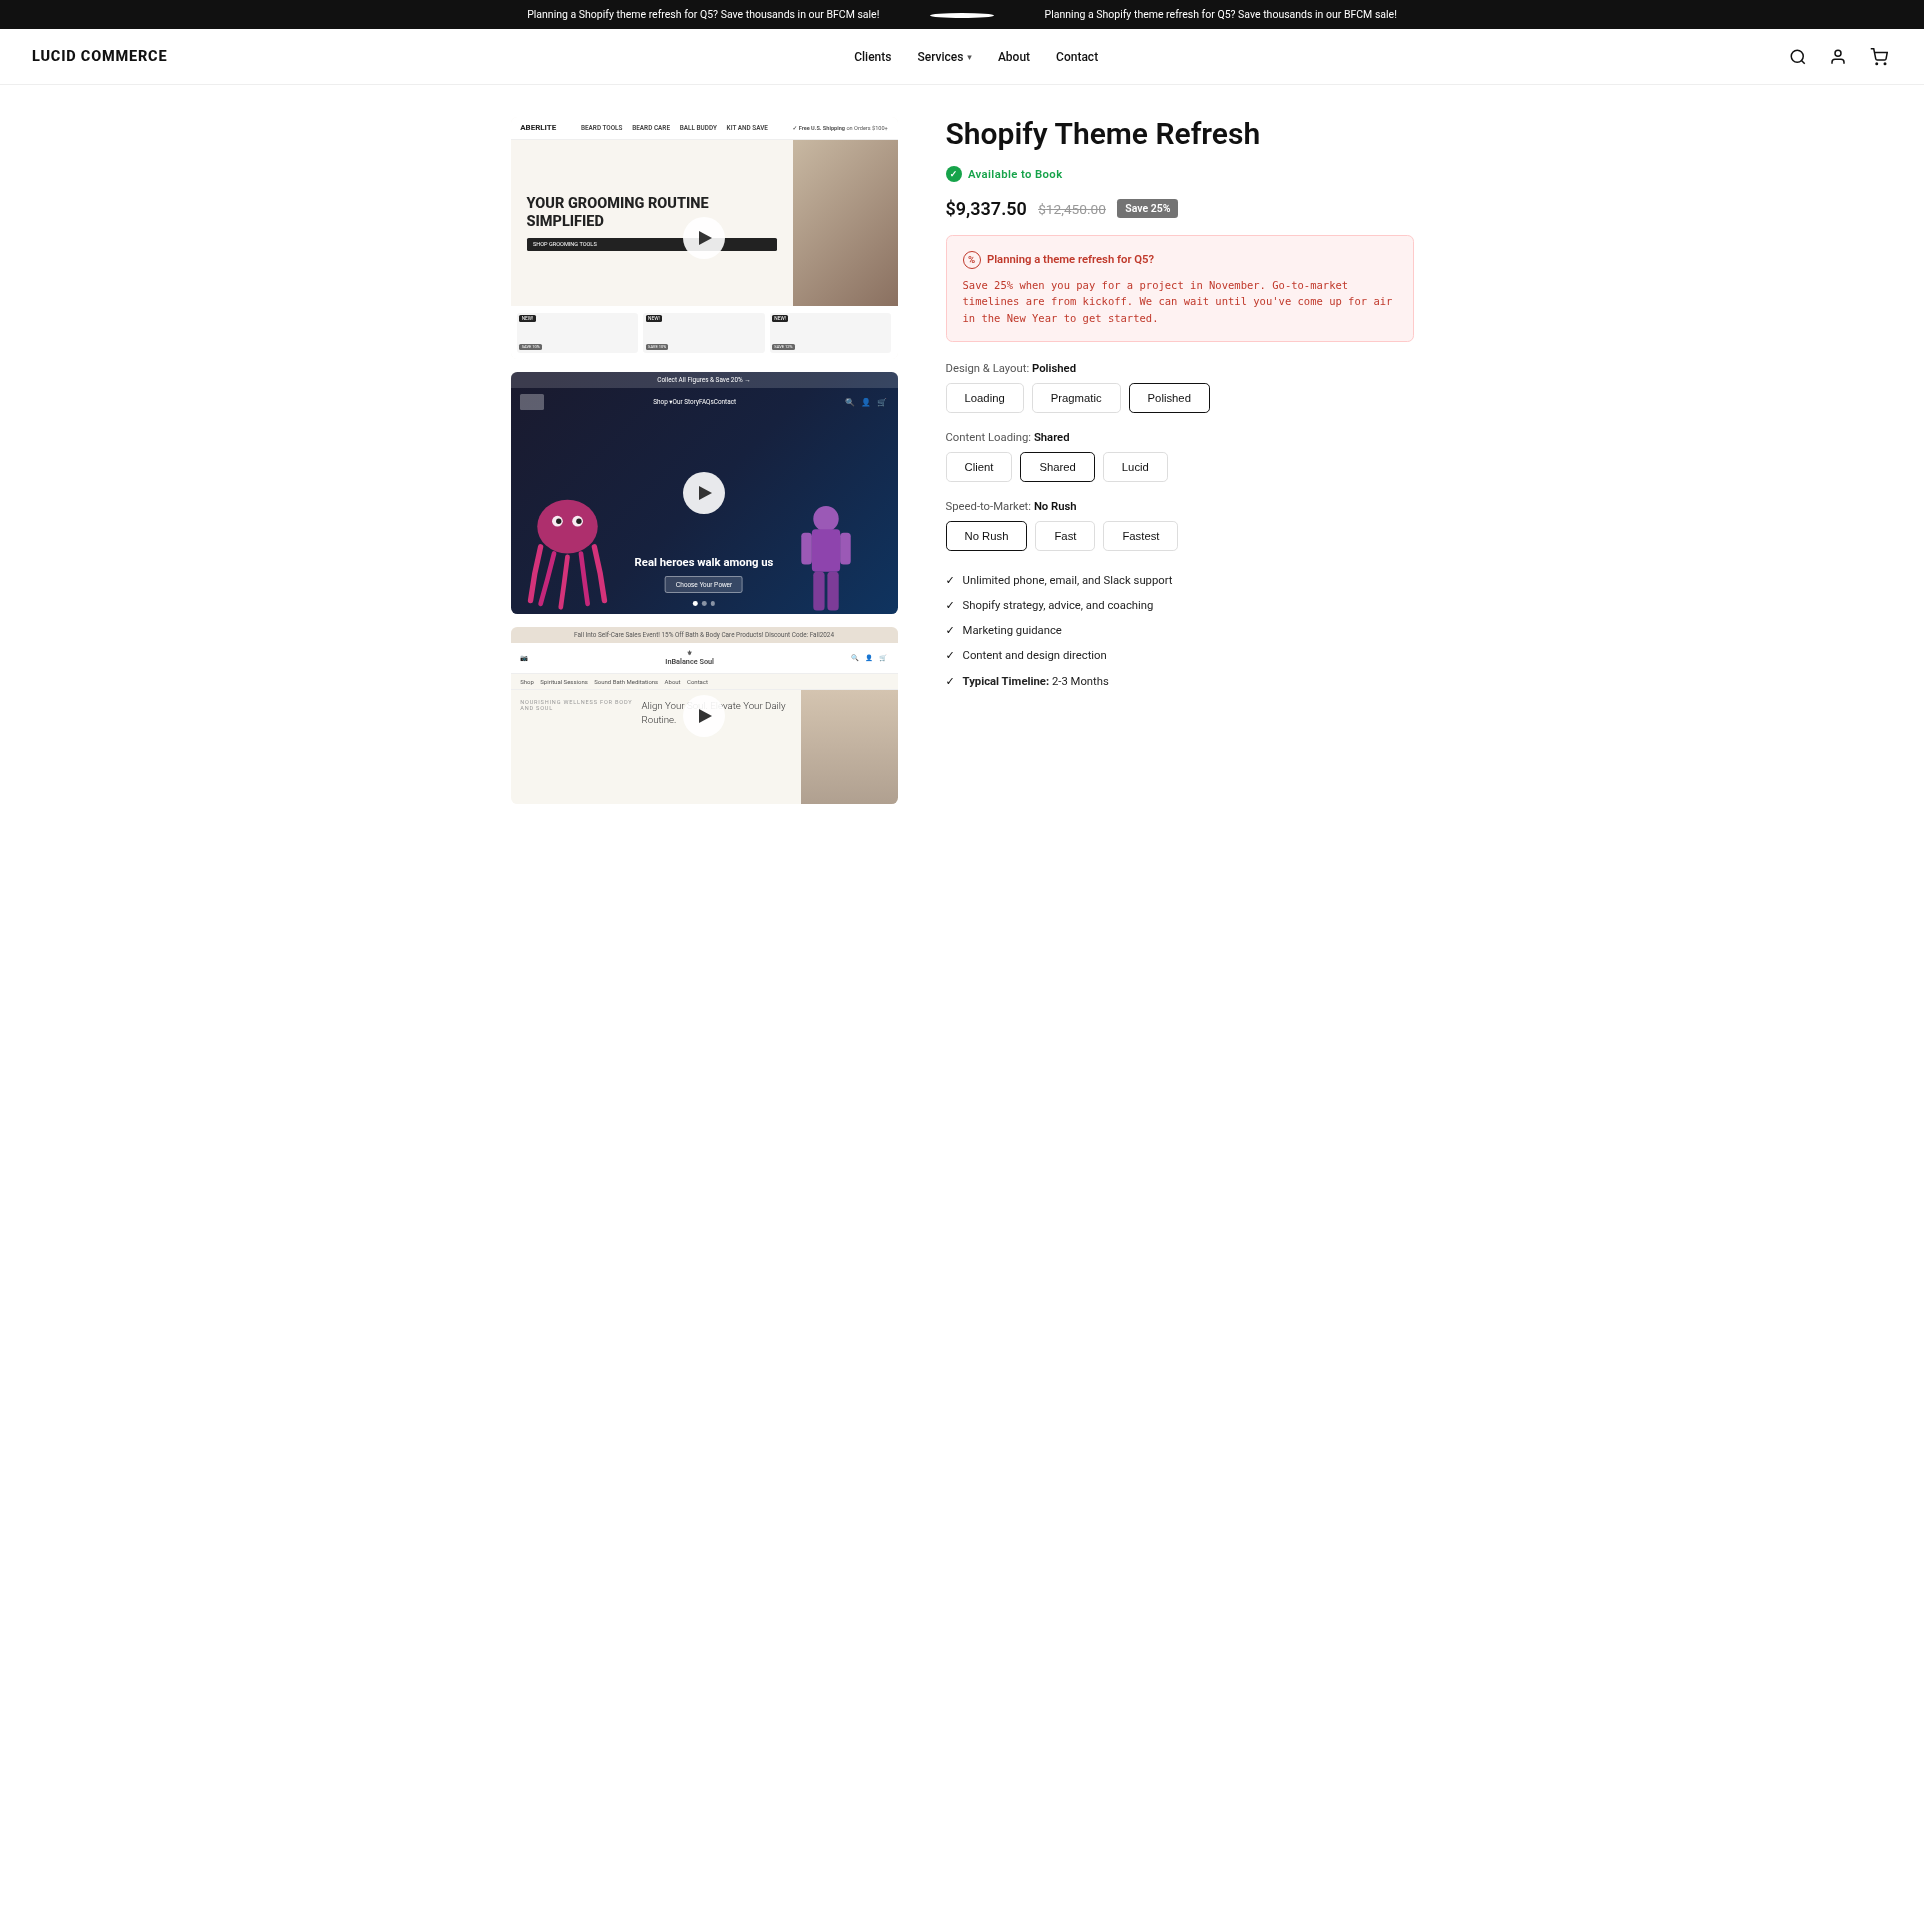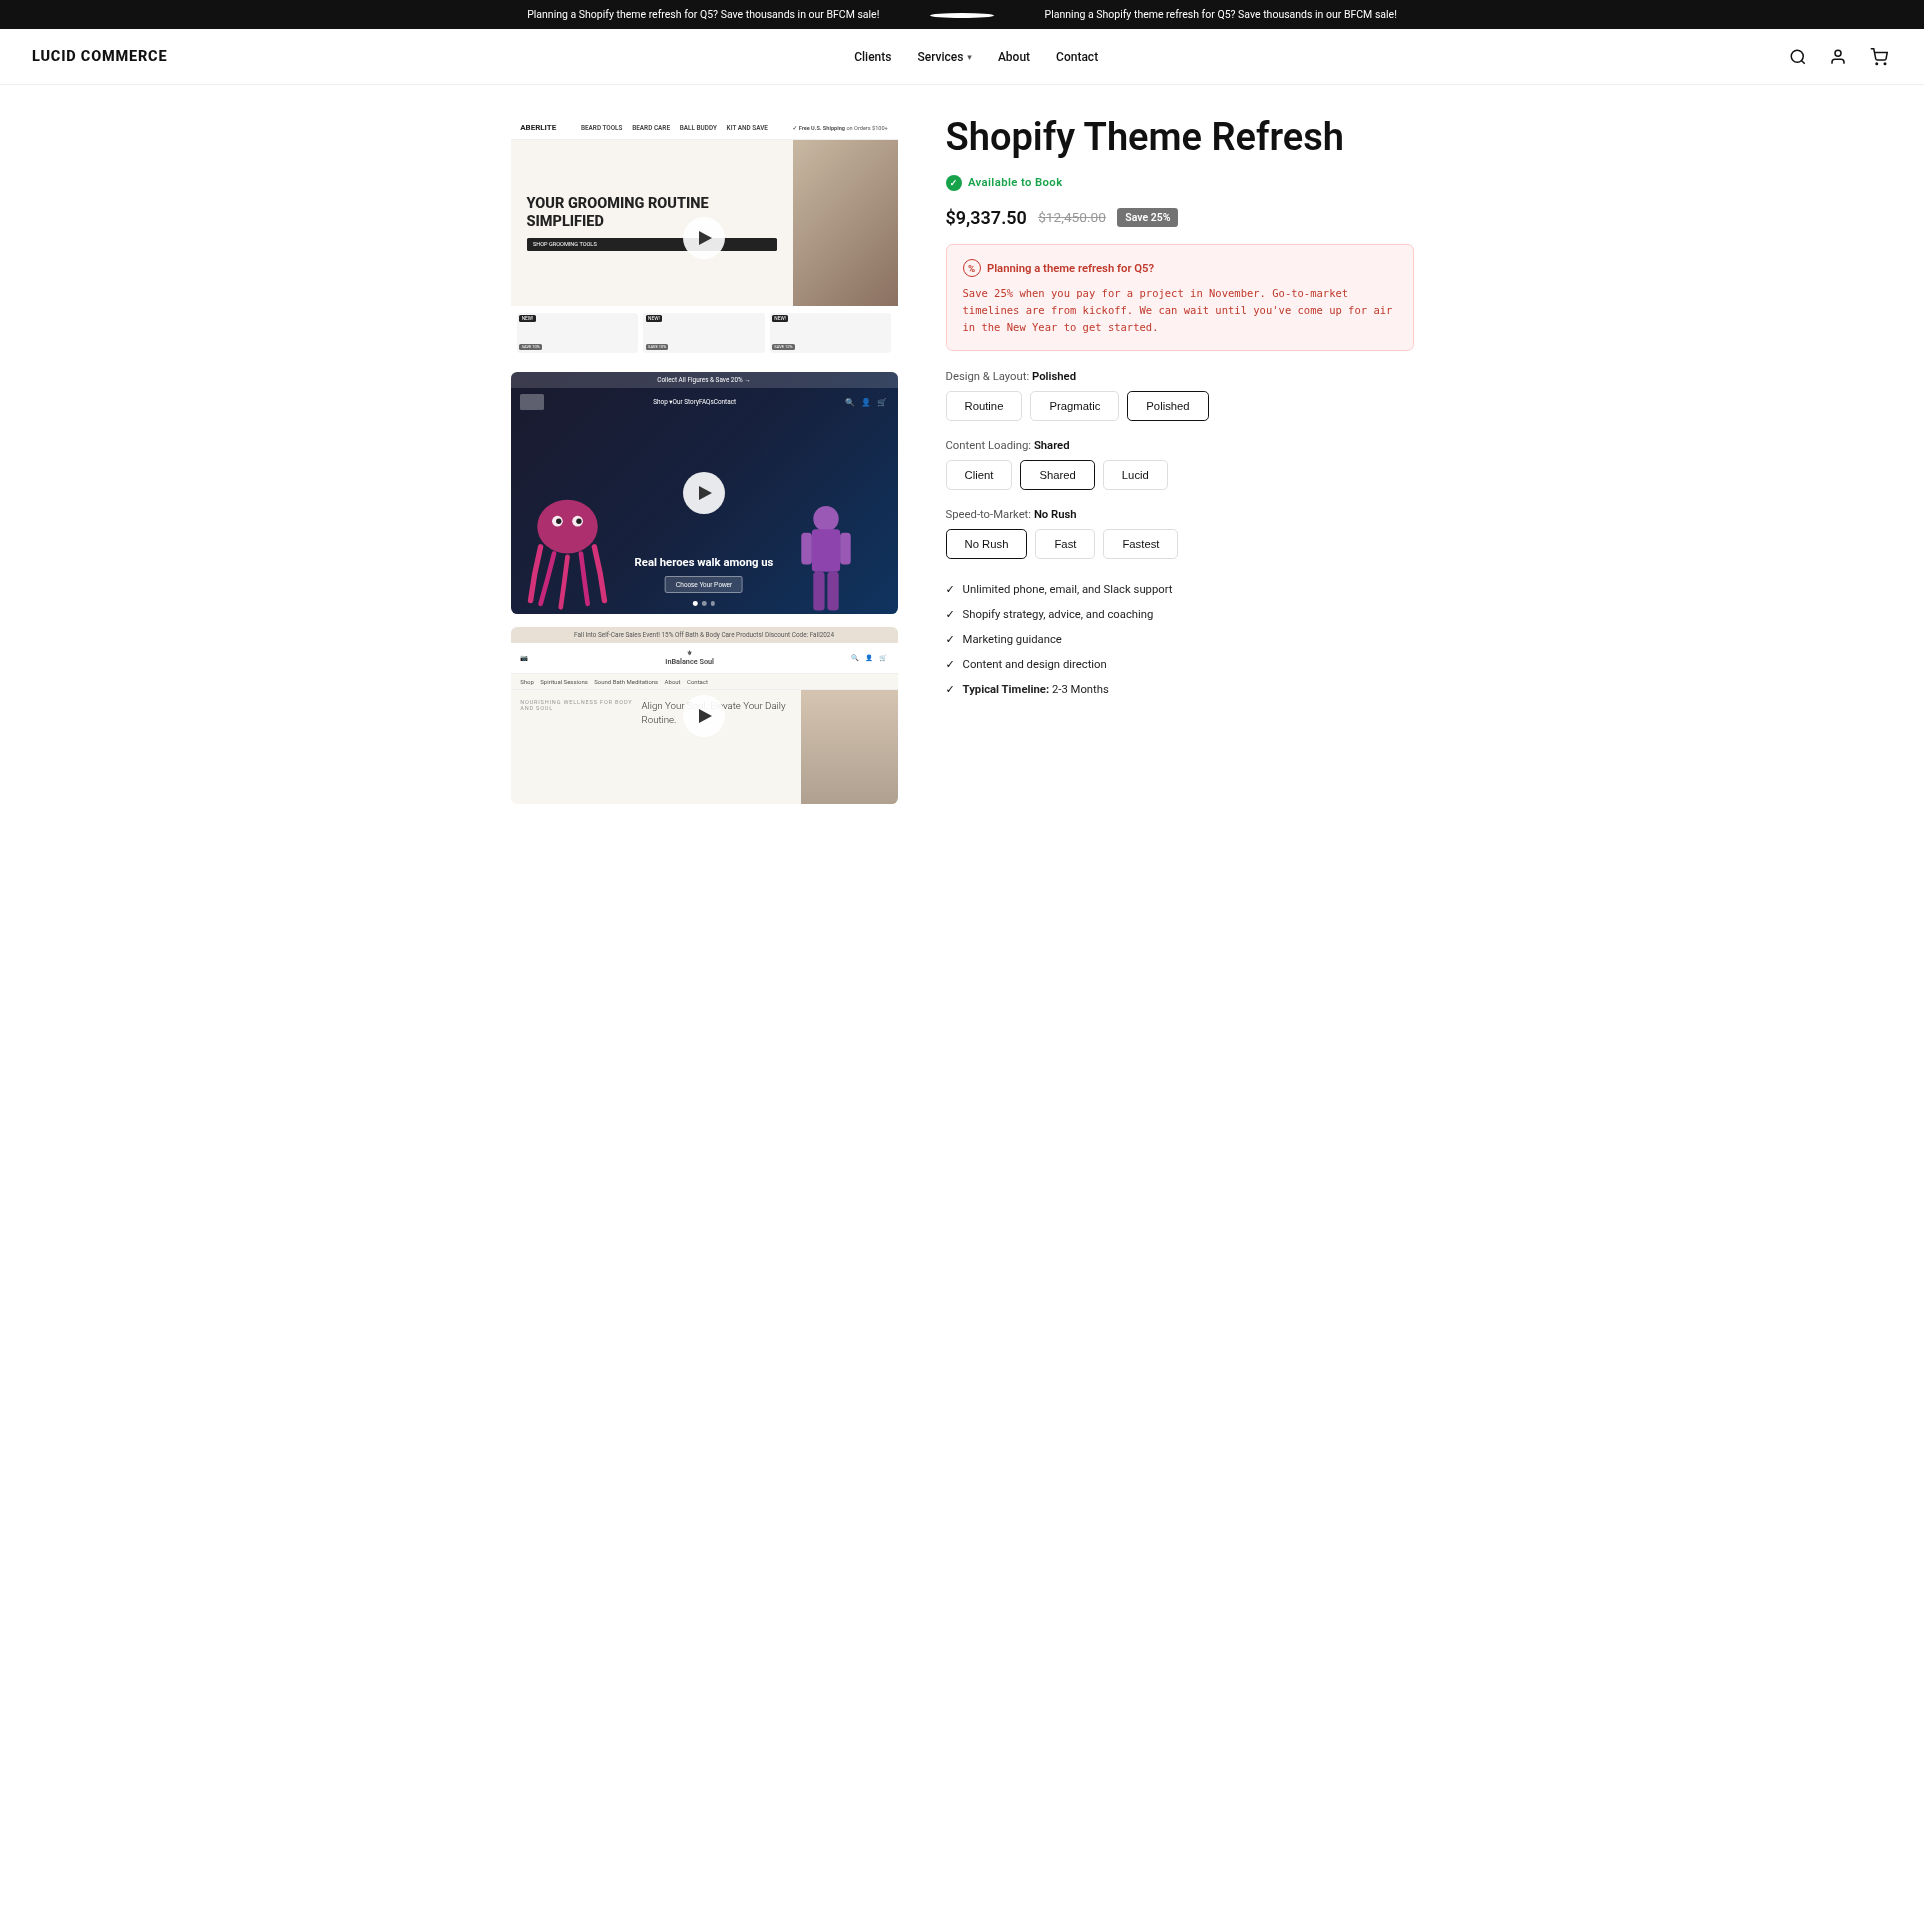--- a/index.html
+++ b/index.html
@@ -373,21 +373,21 @@
     }
     .pagination-dot.active {
       background: #fff;
     }
 
     
     .product-details {
       flex: 1;
     }
     .product-title {
-      font-size: 38px;
+      font-size: 30px;
       font-weight: 600;
       line-height: 1.1;
       color: #111;
       margin-bottom: 16px;
     }
     .available-badge {
       display: flex;
       align-items: center;
       gap: 6.4px;
       margin-bottom: 16px;
@@ -742,21 +742,21 @@
       </div>
       <p class="promo-text">Save 25% when you pay for a project in November. Go-to-market timelines are from kickoff. We can wait until you've come up for air in the New Year to get started.</p>
     </div>
 
 
     <div class="option-group">
       <div class="option-label">
         <span>Design &amp; Layout:</span> <strong>Polished</strong>
       </div>
       <div class="option-buttons">
-        <button class="option-btn">Routine</button>
+        <button class="option-btn">Loading</button>
         <button class="option-btn">Pragmatic</button>
         <button class="option-btn selected">Polished</button>
       </div>
     </div>
 
     <div class="option-group">
       <div class="option-label">
         <span>Content Loading:</span> <strong>Shared</strong>
       </div>
       <div class="option-buttons">

